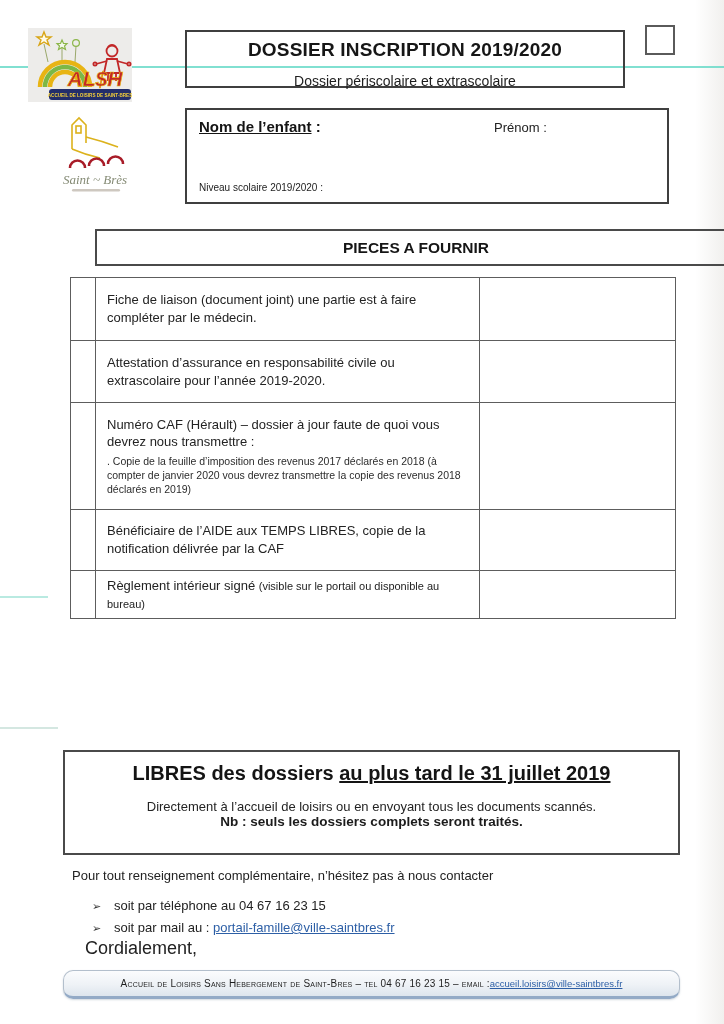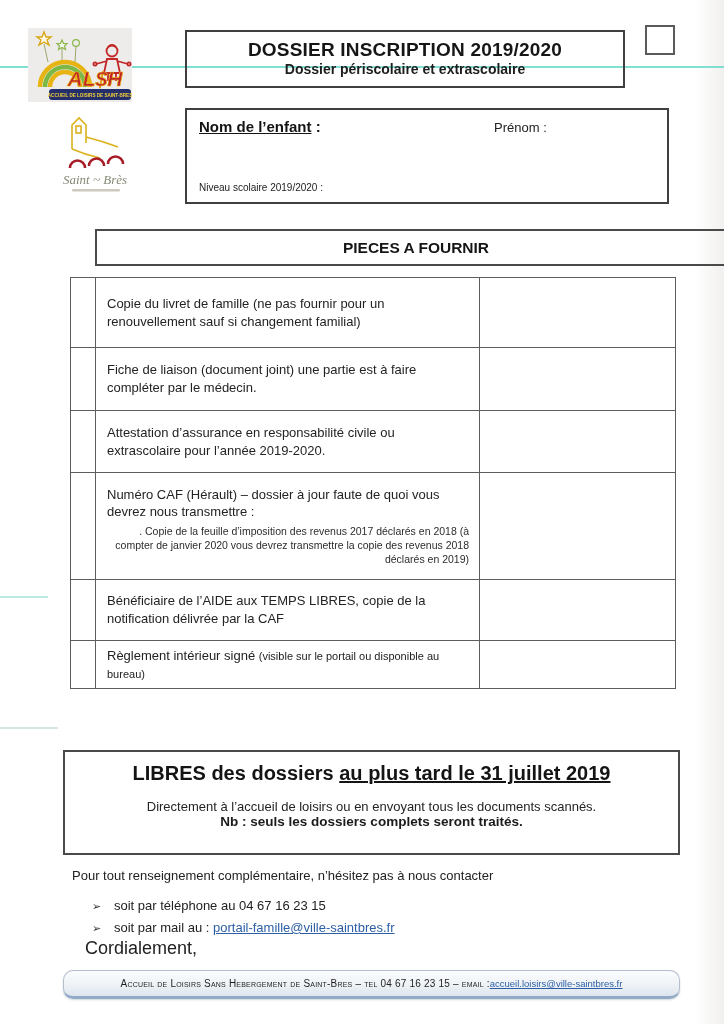--- a/index.html
+++ b/index.html
@@ -18,21 +18,21 @@
   
   .alsh-logo { position:absolute; left:28px; top:28px; width:104px; height:74px; }
   .sb-logo   { position:absolute; left:42px; top:113px; width:106px; height:88px; }
 
   
   .header-box {
     position:absolute; left:185px; top:30px; width:440px; height:58px;
     border:2px solid #3f3f3f; text-align:center; padding-top:7px;
   }
   .doc-title { font-size:19px; font-weight:bold; letter-spacing:.2px; color:#161616; }
-  .doc-subtitle { font-size:14px; font-weight:bold; margin-top:0; color:#1d1d1d; }
+  .doc-subtitle { font-size:14px; font-weight:normal; margin-top:12px; color:#1d1d1d; }
   .corner-box { position:absolute; left:645px; top:25px; width:30px; height:30px; border:2px solid #5a5a5a; background:#fff; }
 
   
   .name-box { position:absolute; left:185px; top:108px; width:484px; height:96px; border:2px solid #3f3f3f; }
   .name-row { position:absolute; left:12px; top:8px; width:420px; }
   .name-label { font-size:15px; font-weight:bold; color:#141414; }
   .u-name { text-decoration:underline; }
   .prenom-label { position:absolute; left:295px; top:2px; font-size:13px; font-weight:normal; color:#222; }
   .niveau-label { position:absolute; left:12px; top:72px; font-size:10px; color:#222; }
 
@@ -45,21 +45,21 @@
 
   
   .pieces-table { position:absolute; left:70px; top:277px; width:605px; border-collapse:collapse; table-layout:fixed; }
   .pieces-table td { border:1.5px solid #5d5d5d; vertical-align:middle; }
   .col-narrow { width:25px; }
   .col-text   { width:384px; }
   .col-check  { width:196px; }
   .cell-text { padding:6px 10px 6px 11px; font-size:13px; line-height:1.35; color:#232323; }
   .r1 { height:70px; } .r2 { height:48px; } .r3 { height:63px; } .r4 { height:62px; }
   .r5 { height:107px; } .r6 { height:61px; } .r7 { height:47px; }
-  .small-note { font-size:10.5px; line-height:1.35; margin-top:3px; color:#2c2c2c;text-align:right; }
+  .small-note { font-size:10.5px; line-height:1.35; margin-top:3px; color:#2c2c2c; }
   .small-inline { font-size:11px; }
 
   
   .depot-box { position:absolute; left:63px; top:750px; width:617px; height:105px; border:2px solid #4a4a4a; text-align:center; }
   .depot-title { margin-top:10px; font-size:20px; font-weight:bold; color:#141414; }
   .depot-title .u2 { text-decoration:underline; }
   .depot-line1 { margin-top:14px; font-size:13px; color:#242424; }
   .depot-line2 { margin-top:0; font-size:13.5px; font-weight:bold; color:#1b1b1b; }
 
   
@@ -159,27 +159,20 @@
     </div>
     <div class="niveau-label">Niveau scolaire 2019/2020 :</div>
   </div>
 
   <div class="pieces-header">
     <span>PIECES A FOURNIR</span>
   </div>
 
   <table class="pieces-table">
     <tbody>
-        <tr class="r1">
-      <td class="col-narrow"></td>
-      <td class="col-text">
-            <div class="cell-text">Copie du livret de famille (ne pas fournir pour un renouvellement sauf si changement familial)</div>
-          </td>
-      <td class="col-check"></td>
-    </tr>
     <tr class="r3">
       <td class="col-narrow"></td>
       <td class="col-text">
             <div class="cell-text">Fiche de liaison (document joint) une partie est à faire compléter par le médecin.</div>
           </td>
       <td class="col-check"></td>
     </tr>
     <tr class="r4">
       <td class="col-narrow"></td>
       <td class="col-text">

